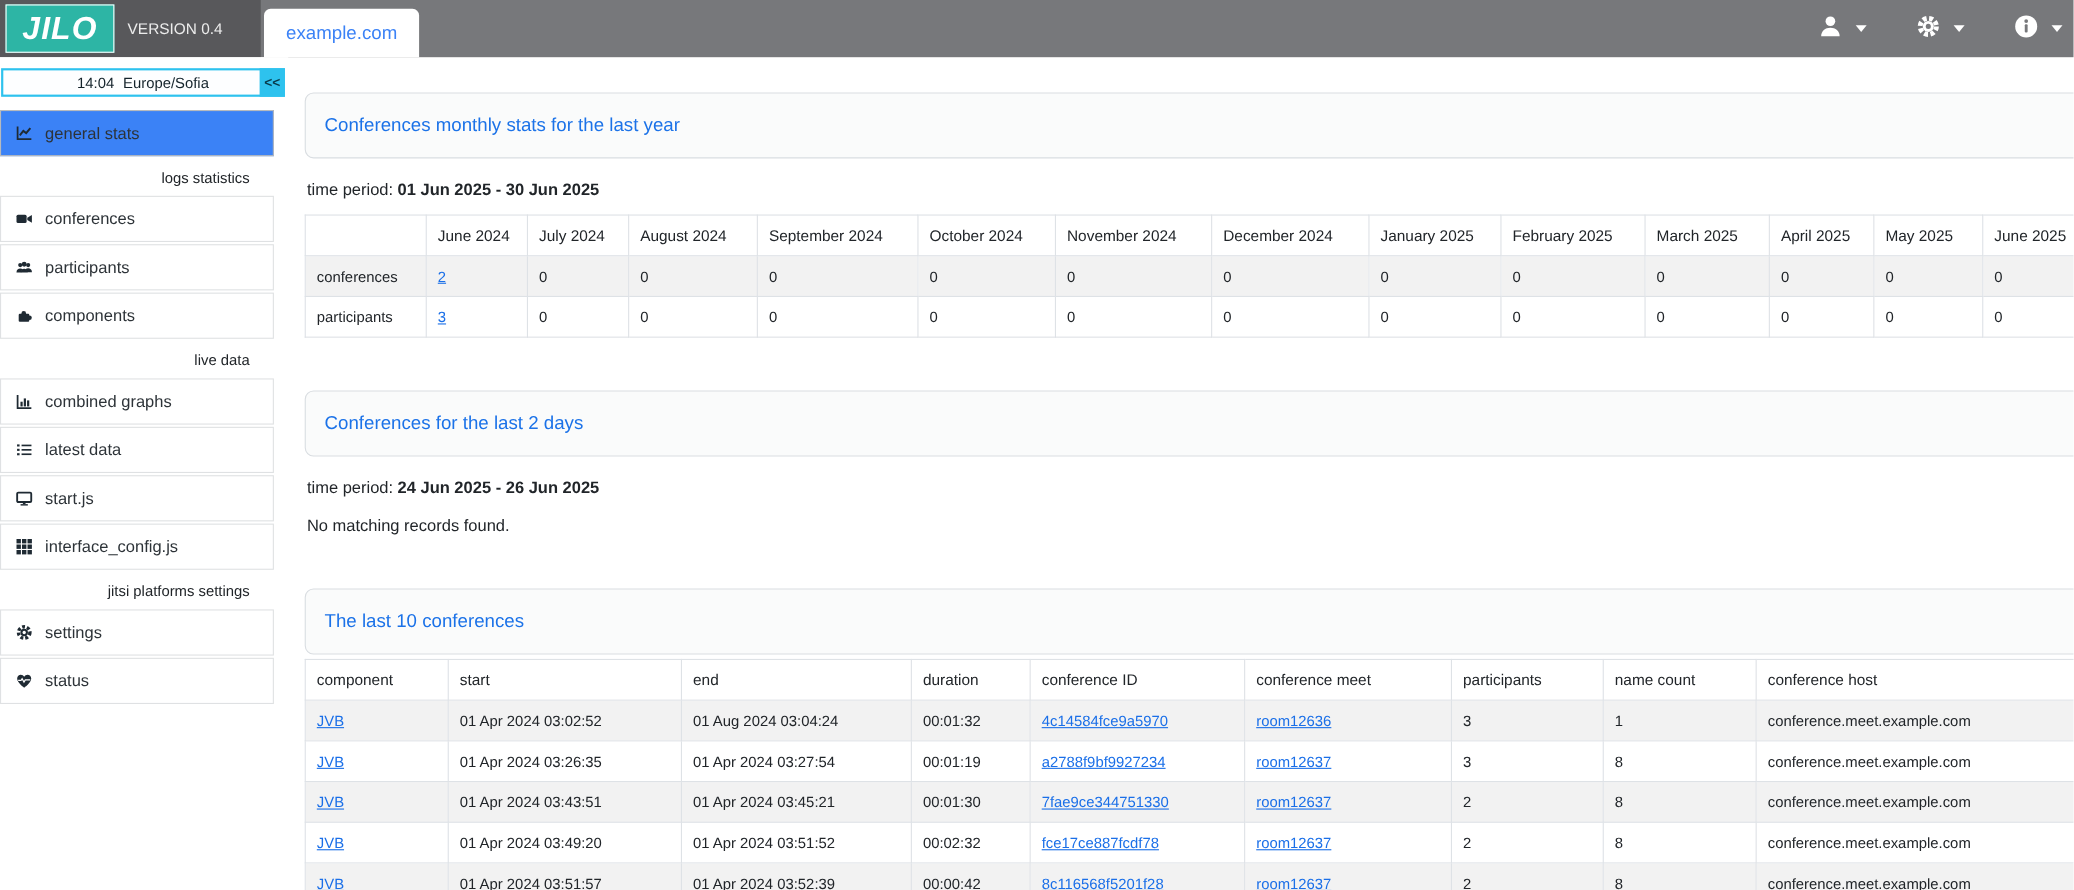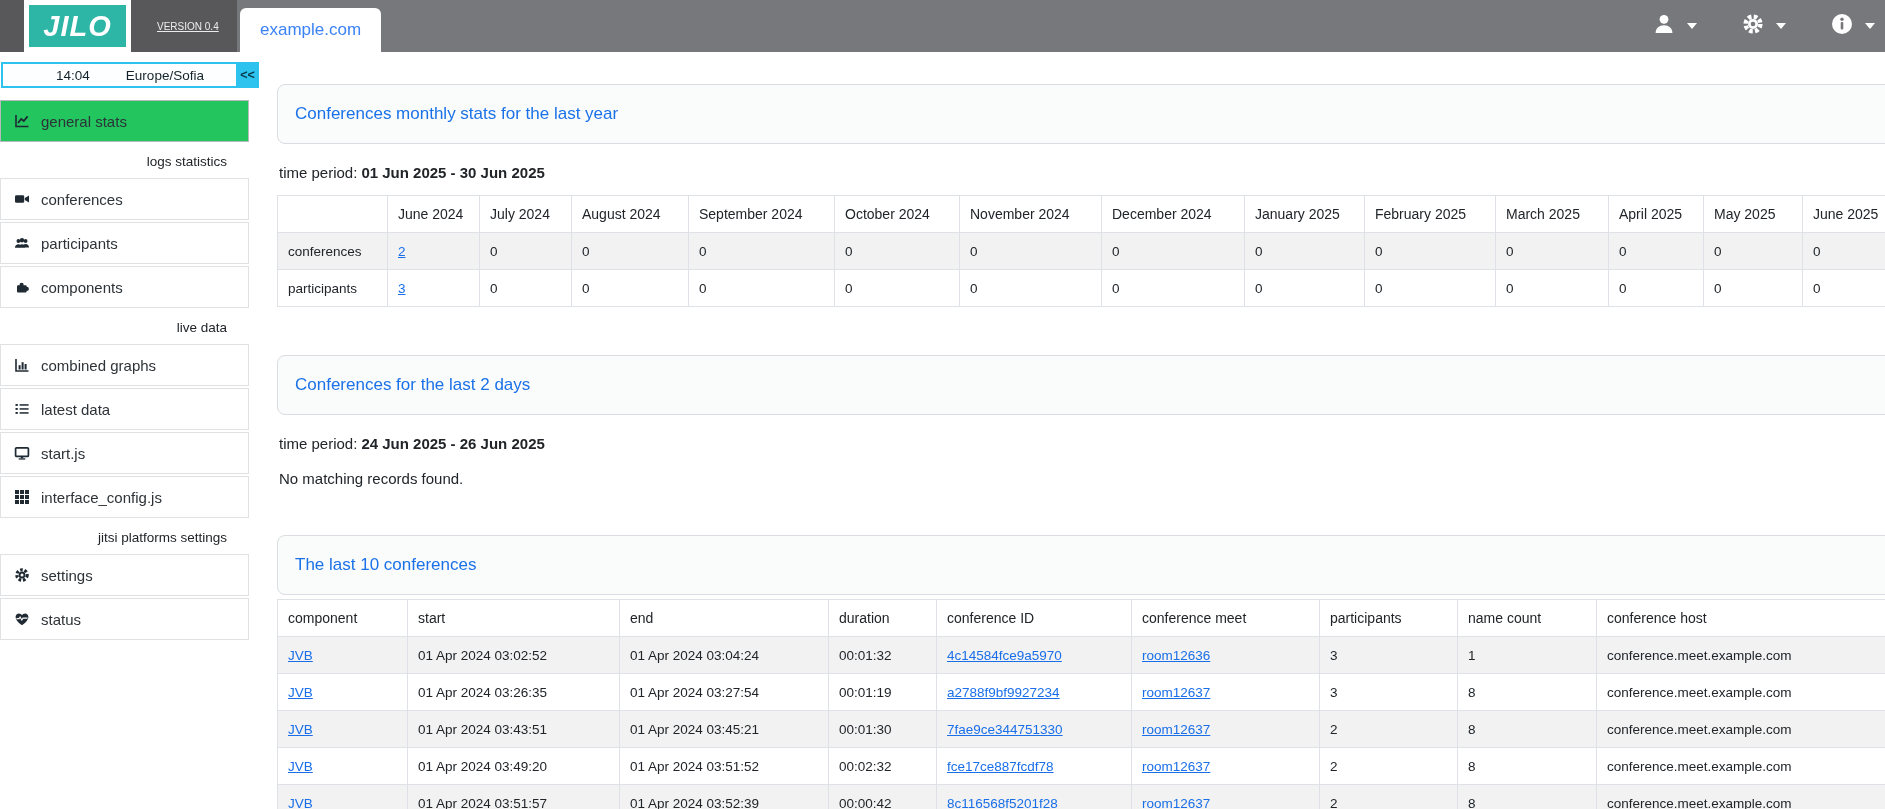--- a/index.html
+++ b/index.html
@@ -4,41 +4,41 @@
 <style>
   html,body{margin:0;padding:0;}
   body{
     width:1885px;height:809px;overflow:hidden;background:#fff;
     font-family:"Liberation Sans","DejaVu Sans",sans-serif;color:#212529;
     position:relative;
   }
   
   .topbar{position:absolute;top:0;left:0;width:1885px;height:52px;background:#77787b;}
   .topbar-left{position:absolute;top:0;left:0;width:237px;height:52px;background:#58585b;display:flex;align-items:center;}
-  .logo-box{margin-left:24px;width:97px;height:42px;background:#2db5a5;border:5px solid #ffffff;
+  .logo-box{margin-left:5px;width:97px;height:42px;background:#2db5a5;border:1px solid #ffffff;
     display:flex;align-items:center;justify-content:center;}
   .logo-text{color:#fff;font-size:29px;font-weight:bold;font-style:italic;letter-spacing:1px;line-height:1;}
-  .version{color:#ececec;font-size:10px;margin-left:26px;white-space:nowrap;text-decoration:underline;}
+  .version{color:#ececec;font-size:14px;margin-left:12px;white-space:nowrap;}
   .tab{position:absolute;left:240px;top:8px;height:44px;min-width:139px;background:#fff;
     border-radius:6px 6px 0 0;display:flex;align-items:center;justify-content:center;
     font-size:17px;color:#3b82f6;padding:0 20px;box-sizing:border-box;cursor:pointer;}
   .top-icons{position:absolute;right:10px;top:0;height:52px;display:flex;align-items:center;gap:44px;}
   .icon-group{display:flex;align-items:center;gap:11px;cursor:pointer;}
   .caret{width:0;height:0;border-left:5px solid transparent;border-right:5px solid transparent;border-top:6px solid #fff;}
   
   .sidebar{position:absolute;left:0;top:52px;width:262px;height:757px;background:#fff;}
   .clock{margin:10px 0 0 1px;width:258px;height:26px;border:2px solid #2ec2ee;background:#fdfeff;
-    position:relative;display:flex;align-items:center;justify-content:center;font-size:13.5px;color:#14232b;box-sizing:border-box;gap:14px;}
+    position:relative;display:flex;align-items:center;justify-content:center;font-size:13.5px;color:#14232b;box-sizing:border-box;}
   .clock-btn{position:absolute;right:-2px;top:-2px;height:26px;width:23px;background:#2ec2ee;border:none;
     color:#083a4a;font-weight:bold;font-size:12.5px;display:flex;align-items:center;justify-content:center;cursor:pointer;font-family:inherit;}
   .nav{margin-top:12px;}
   .nav-item{width:249px;height:42px;border:1px solid #dfe1e3;background:#fff;margin-bottom:2px;
     display:flex;align-items:center;gap:11px;padding-left:12px;box-sizing:border-box;
     font-size:15px;color:#2d3338;cursor:pointer;}
-  .nav-item.active{background:#22c55e;border-color:#b7babd;}
+  .nav-item.active{background:#3b82f6;border-color:#b7babd;}
   .nav-ico{width:17px;height:17px;display:inline-flex;align-items:center;justify-content:center;flex:none;}
   .nav-ico svg{width:16px;height:16px;}
   .nav-section{width:249px;height:34px;display:flex;align-items:center;justify-content:flex-end;
     padding-right:22px;box-sizing:border-box;font-size:13.5px;color:#212529;}
   
   .main{position:absolute;left:262px;top:52px;width:1623px;height:757px;overflow:hidden;
     padding:32px 0 0 15px;box-sizing:border-box;}
   .main-inner{width:1660px;}
   .card-head{width:100%;height:60px;border:1px solid #d9dde1;border-radius:8px;background:#fafbfb;
     display:flex;align-items:center;padding-left:17px;box-sizing:border-box;}
@@ -348,21 +348,21 @@
           <th>conference meet</th>
           <th>participants</th>
           <th>name count</th>
           <th>conference host</th>
         </tr>
       </thead>
       <tbody>
           <tr>
             <td><a class="tlink" href="#">JVB</a></td>
             <td>01 Apr 2024 03:02:52</td>
-            <td>01 Apr 2024 03:04:24</td>
+            <td>01 Aug 2024 03:04:24</td>
             <td>00:01:32</td>
             <td><a class="tlink" href="#">4c14584fce9a5970</a></td>
             <td><a class="tlink" href="#">room12636</a></td>
             <td>3</td>
             <td>1</td>
             <td>conference.meet.example.com</td>
           </tr>
           <tr>
             <td><a class="tlink" href="#">JVB</a></td>
             <td>01 Apr 2024 03:26:35</td>

